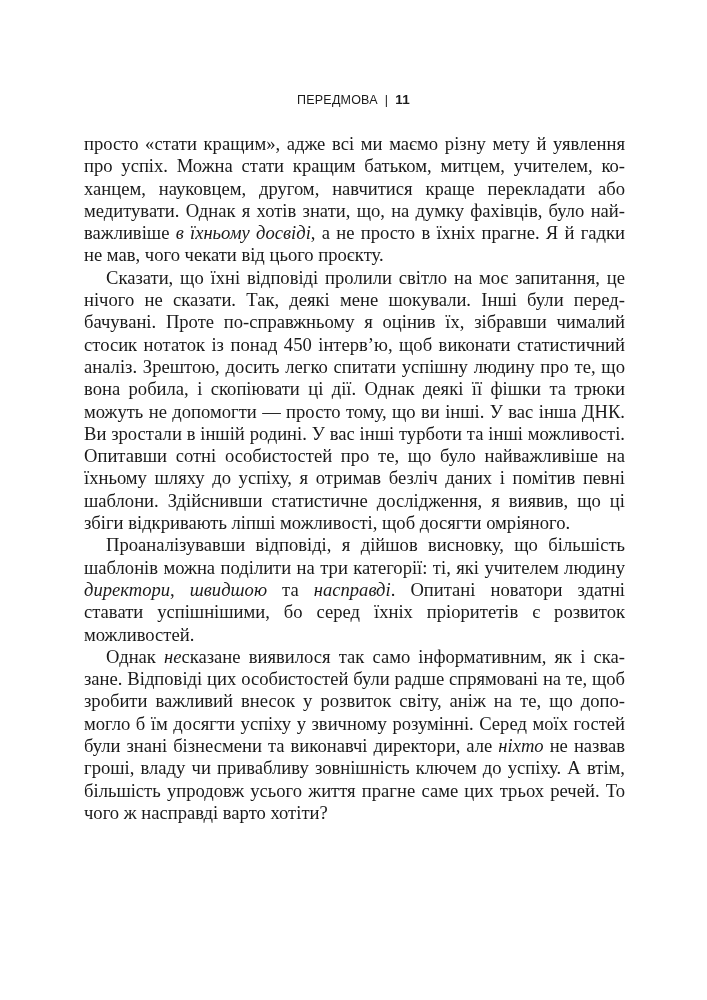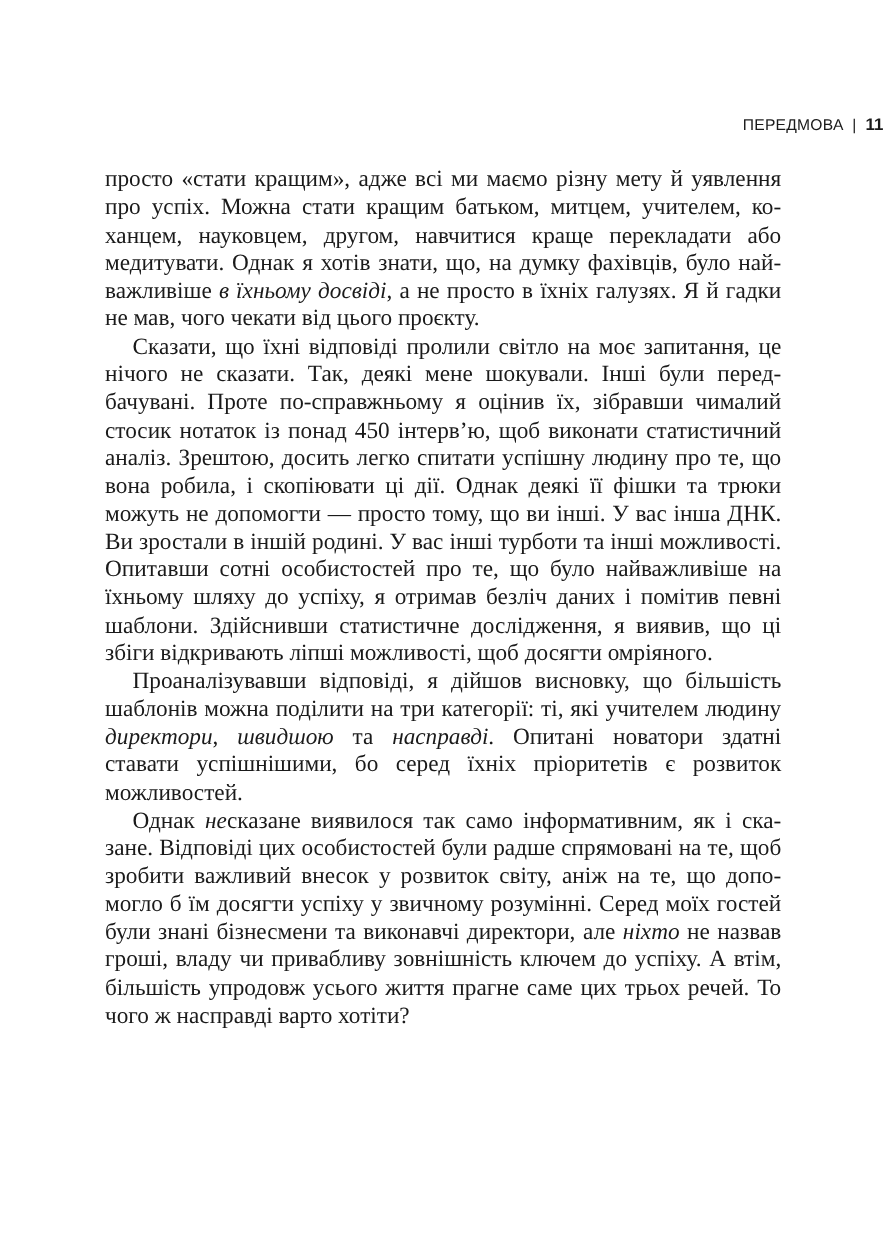--- a/index.html
+++ b/index.html
@@ -1,18 +1,18 @@
 <!DOCTYPE html>
 <html><head>
 <meta charset="utf-8">
 <style>
   html, body { margin: 0; padding: 0; background: #ffffff; }
   body { width: 707px; height: 1000px; position: relative; overflow: hidden; color: #1a1a1a; }
   .running-head {
-    position: absolute; top: 92px; left: 0; width: 707px; text-align: right;
+    position: absolute; top: 92px; left: 0; width: 707px; text-align: center;
     font-family: "Liberation Sans", sans-serif; font-size: 12.5px; letter-spacing: 0.2px;
     color: #1a1a1a; line-height: 16px;
   }
   .running-head .sep { margin: 0 7px; font-weight: normal; }
   .running-head .num { font-weight: bold; font-size: 13.5px; }
   .text-block {
     position: absolute; top: 133px; left: 84px; width: 541px;
     font-family: "Liberation Serif", serif; font-size: 18.6px; line-height: 22.3px;
     text-align: justify; hyphens: manual;
   }
@@ -21,17 +21,17 @@
   .text-block em { }
 </style>
 </head>
 <body>
 
 <div class="running-head">
   <span>ПЕРЕДМОВА</span><span class="sep">|</span><span class="num">11</span>
 </div>
 
 <div class="text-block">
-  <p><span>просто «стати кращим», адже всі ми маємо різну мету й уявлення про успіх. Можна стати кращим батьком, митцем, учителем, ко­ханцем, науковцем, другом, навчитися краще перекладати або медитувати. Однак я хотів знати, що, на думку фахівців, було най­важливіше </span><em>в їхньому досвіді</em><span>, а не просто в їхніх галузях. Я й гадки не мав, чого чекати від цього проєкту.</span></p>
+  <p><span>просто «стати кращим», адже всі ми маємо різну мету й уявлення про успіх. Можна стати кращим батьком, митцем, учителем, ко­ханцем, науковцем, другом, навчитися краще перекладати або медитувати. Однак я хотів знати, що, на думку фахівців, було най­важливіше </span><em>в їхньому досвіді</em><span>, а не просто в їхніх прагне. Я й гадки не мав, чого чекати від цього проєкту.</span></p>
   <p class="indent"><span>Сказати, що їхні відповіді пролили світло на моє запитання, це нічого не сказати. Так, деякі мене шокували. Інші були перед­бачувані. Проте по-справжньому я оцінив їх, зібравши чималий стосик нотаток із понад 450 інтерв’ю, щоб виконати статистич­ний аналіз. Зрештою, досить легко спитати успішну людину про те, що вона робила, і скопіювати ці дії. Однак деякі її фішки та трюки можуть не допомогти — просто тому, що ви інші. У вас інша ДНК. Ви зростали в іншій родині. У вас інші турботи та інші можливості. Опитавши сотні особистостей про те, що було найважливіше на їхньому шляху до успіху, я отримав безліч даних і помітив певні шаблони. Здійснивши статистичне дослідження, я виявив, що ці збіги відкривають ліпші можливості, щоб досяг­ти омріяного.</span></p>
   <p class="indent"><span>Проаналізувавши відповіді, я дійшов висновку, що більшість шаблонів можна поділити на три категорії: ті, які учителем люди­ну </span><em>директори</em><span>, </span><em>швидшою</em><span> та </span><em>насправді</em><span>. Опитані новатори здат­ні ставати успішнішими, бо серед їхніх пріоритетів є розвиток можливостей.</span></p>
   <p class="indent"><span>Однак </span><em>не</em><span>сказане виявилося так само інформативним, як і ска­зане. Відповіді цих особистостей були радше спрямовані на те, щоб зробити важливий внесок у розвиток світу, аніж на те, що допо­могло б їм досягти успіху у звичному розумінні. Серед моїх гостей були знані бізнесмени та виконавчі директори, але </span><em>ніхто</em><span> не на­звав гроші, владу чи привабливу зовнішність ключем до успіху. А втім, більшість упродовж усього життя прагне саме цих трьох речей. То чого ж насправді варто хотіти?</span></p>
 </div>
 
 </body></html>

